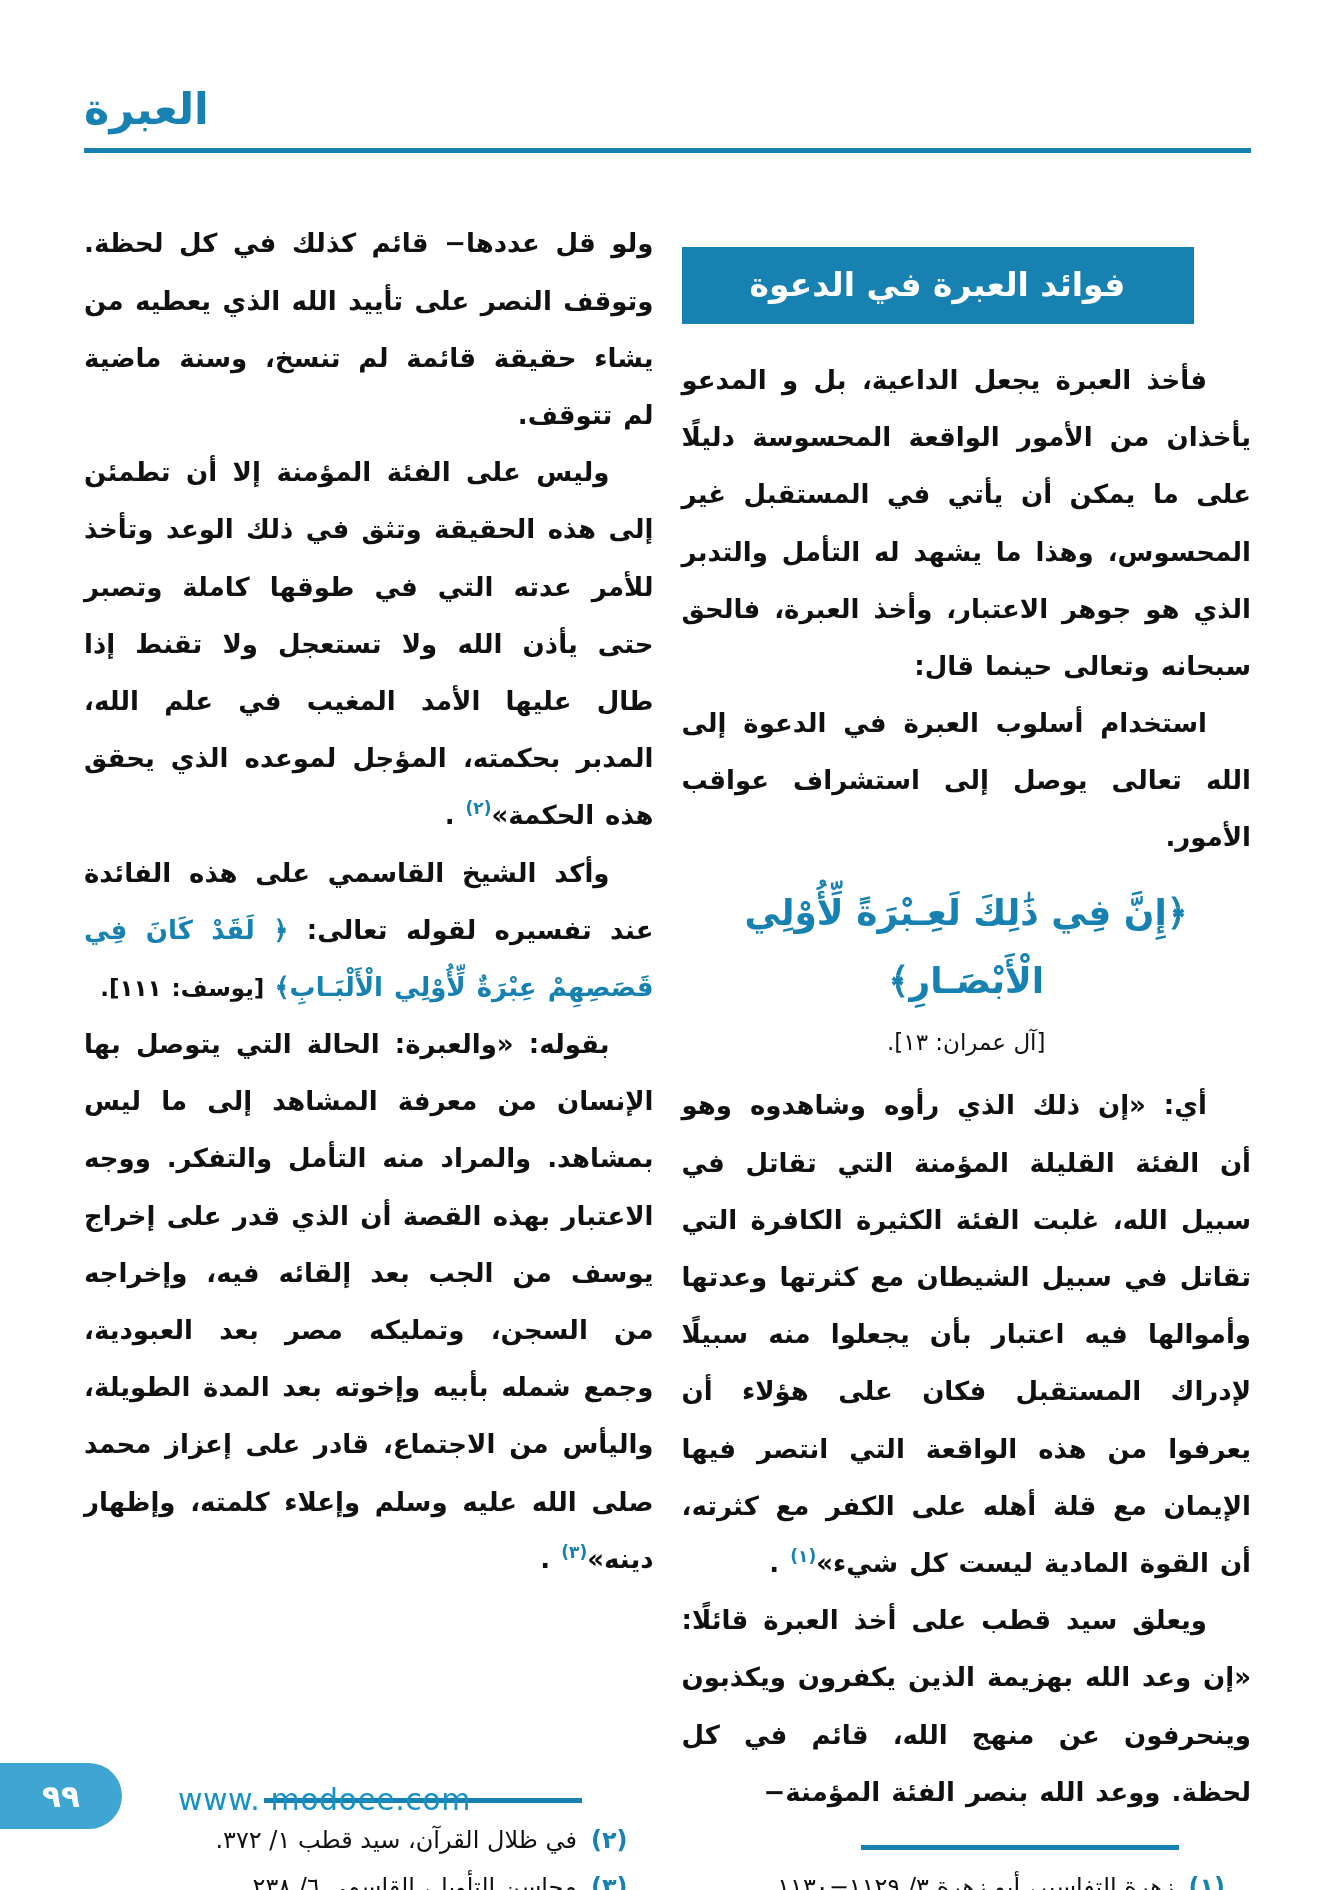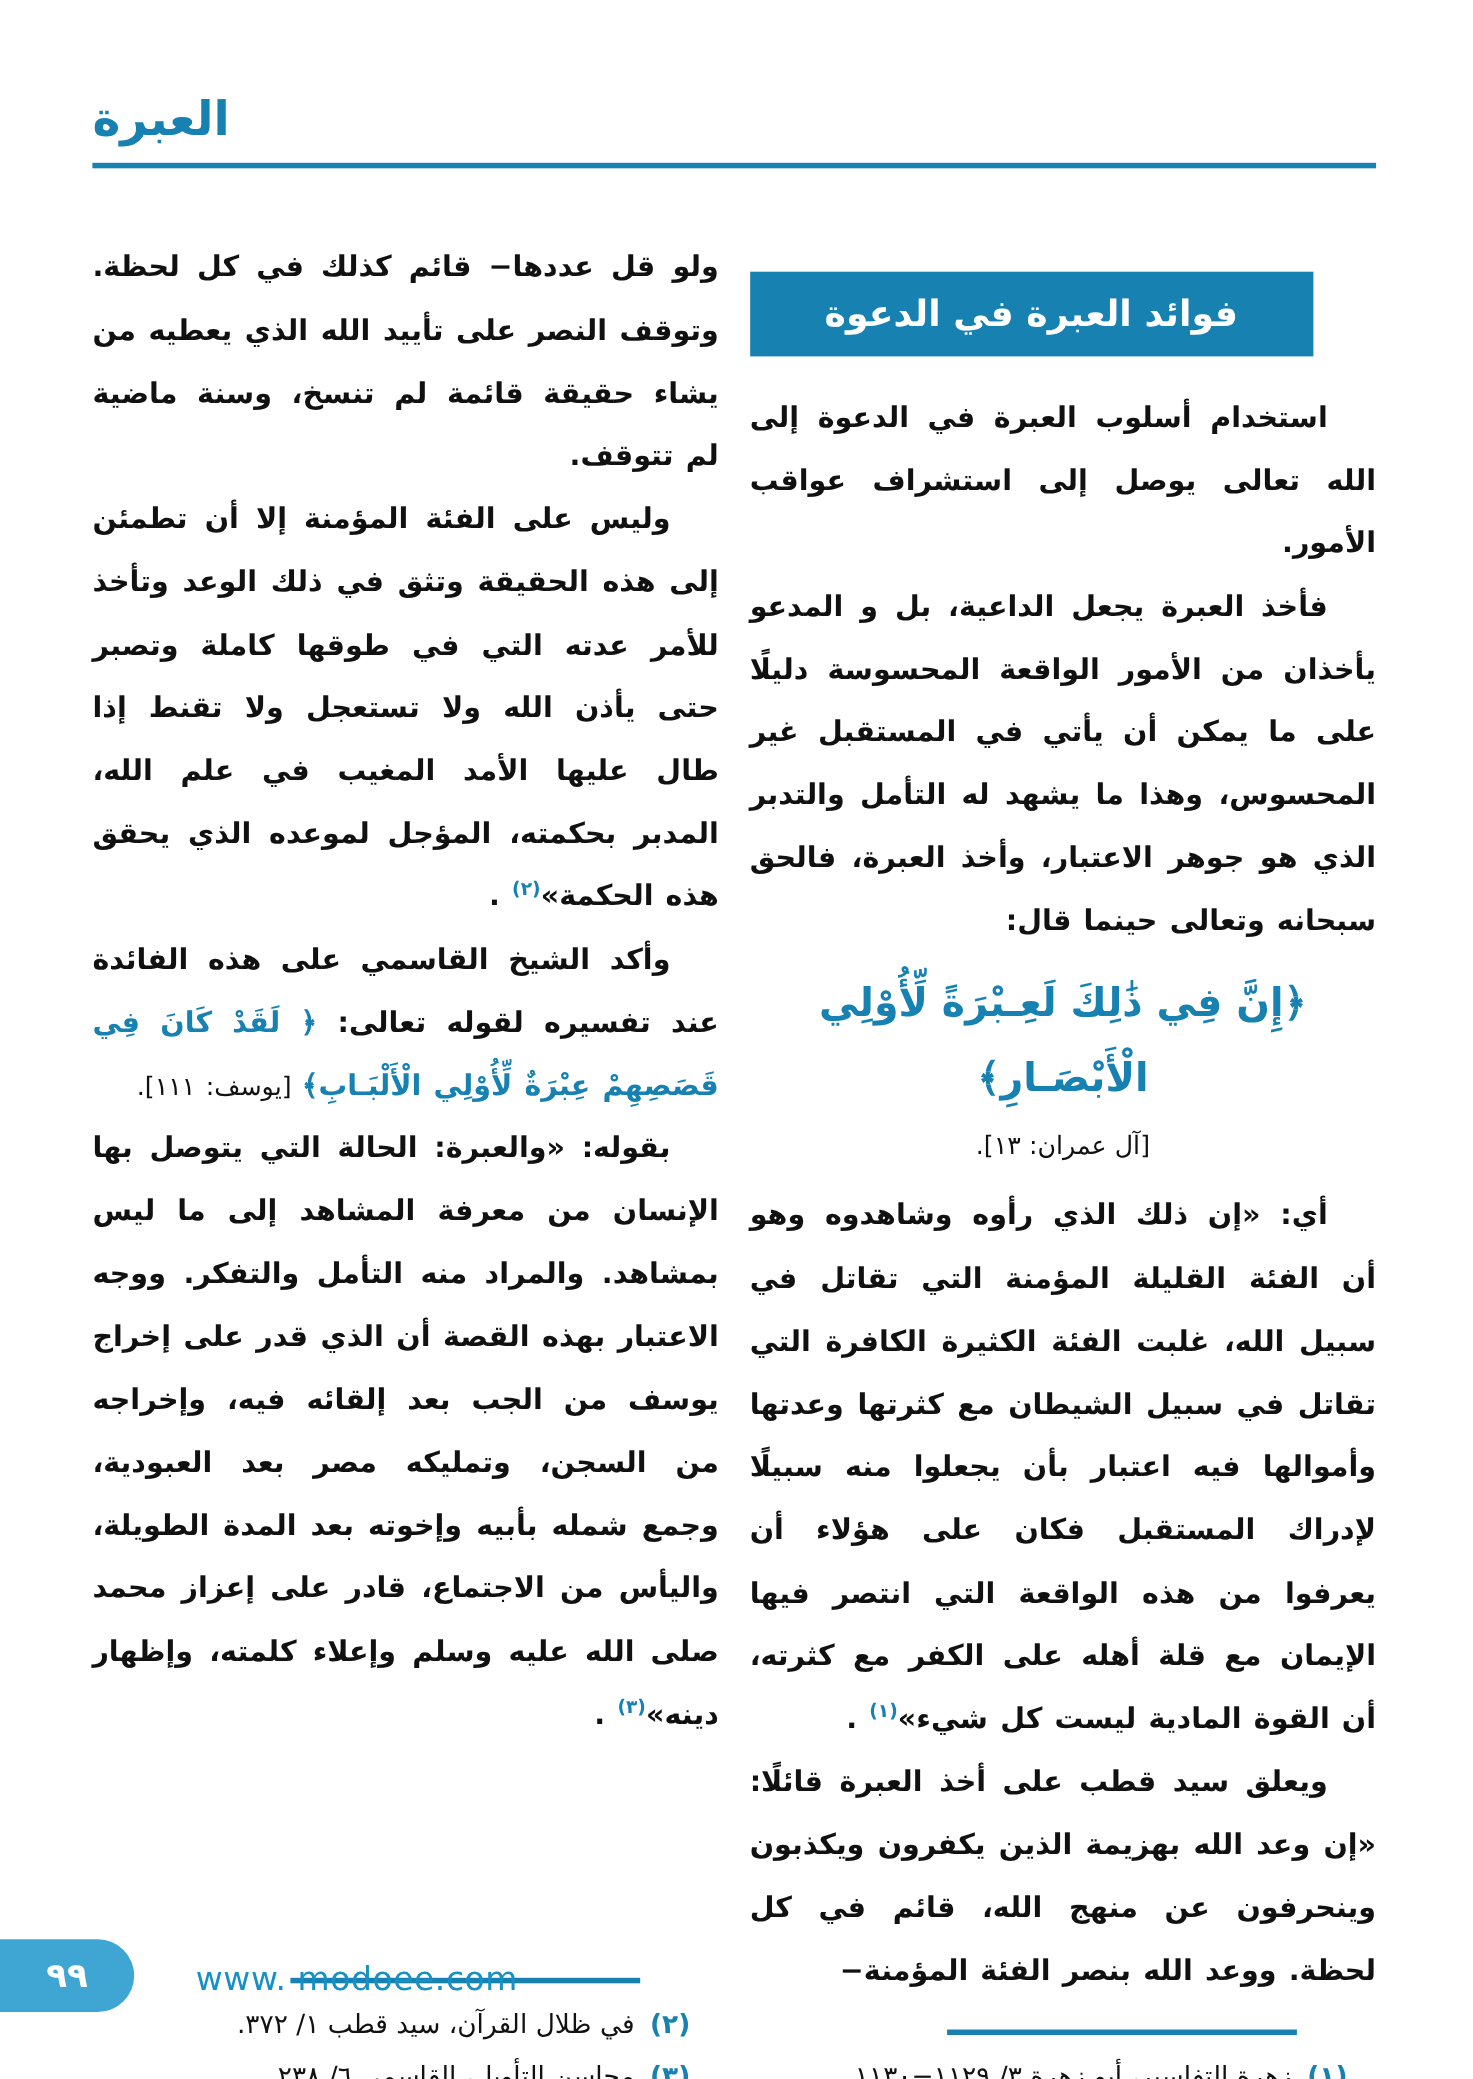--- a/index.html
+++ b/index.html
@@ -51,21 +51,21 @@
     font-size:26px;
     font-weight:bold;
     line-height:2.2;
     text-align:justify;
     text-indent:44px;
     word-spacing:2px;
   }
   .para.noindent{text-indent:0;}
   .seg-n{}
   .seg-q{color:var(--accent,#1781b2);}
-  .seg-r{font-size:23px;font-weight:normal;}
+  .seg-r{font-size:23px;font-weight:bold;}
   .fn-marker{
     color:var(--accent,#1781b2);
     font-size:17px;
     vertical-align:super;
     line-height:0;
   }
   
   .verse{
     color:var(--accent,#1781b2);
     font-size:36px;
@@ -120,22 +120,22 @@
 <div class="page">
 
   <header class="page-header">
     <div class="kitab-title">العبرة</div>
     <div class="header-rule"></div>
   </header>
 
   <main class="columns">
     <section class="col col-right" id="col-right">
         <div class="box-heading">فوائد العبرة في الدعوة</div>
+        <p class="para"><span class="seg-n">فأخذ العبرة يجعل الداعية، بل و المدعو يأخذان من الأمور الواقعة المحسوسة دليلًا على ما يمكن أن يأتي في المستقبل غير المحسوس، وهذا ما يشهد له التأمل والتدبر الذي هو جوهر الاعتبار، وأخذ العبرة، فالحق سبحانه وتعالى حينما قال:</span></p>
         <p class="para"><span class="seg-n">استخدام أسلوب العبرة في الدعوة إلى الله تعالى يوصل إلى استشراف عواقب الأمور.</span></p>
-        <p class="para"><span class="seg-n">فأخذ العبرة يجعل الداعية، بل و المدعو يأخذان من الأمور الواقعة المحسوسة دليلًا على ما يمكن أن يأتي في المستقبل غير المحسوس، وهذا ما يشهد له التأمل والتدبر الذي هو جوهر الاعتبار، وأخذ العبرة، فالحق سبحانه وتعالى حينما قال:</span></p>
         <div class="verse">﴿إِنَّ فِي ذَٰلِكَ لَعِـبْرَةً لِّأُوْلِي الْأَبْصَـارِ﴾</div>
         <div class="verse-ref">[آل عمران: ١٣].</div>
         <p class="para"><span class="seg-n">أي: «إن ذلك الذي رأوه وشاهدوه وهو أن الفئة القليلة المؤمنة التي تقاتل في سبيل الله، غلبت الفئة الكثيرة الكافرة التي تقاتل في سبيل الشيطان مع كثرتها وعدتها وأموالها فيه اعتبار بأن يجعلوا منه سبيلًا لإدراك المستقبل فكان على هؤلاء أن يعرفوا من هذه الواقعة التي انتصر فيها الإيمان مع قلة أهله على الكفر مع كثرته، أن القوة المادية ليست كل شيء»</span><span class="fn-marker">(١)</span><span class="seg-n"> .</span></p>
         <p class="para"><span class="seg-n">ويعلق سيد قطب على أخذ العبرة قائلًا: «إن وعد الله بهزيمة الذين يكفرون ويكذبون وينحرفون عن منهج الله، قائم في كل لحظة. ووعد الله بنصر الفئة المؤمنة−</span></p>
         <div class="footnotes">
           <div class="fn-rule"></div>
           <div class="fn-line">
             <span class="fn-num">(١)</span>
             <span class="fn-text">زهرة التفاسير، أبو زهرة ٣/ ١١٢٩−١١٣٠ .</span>
           </div>

